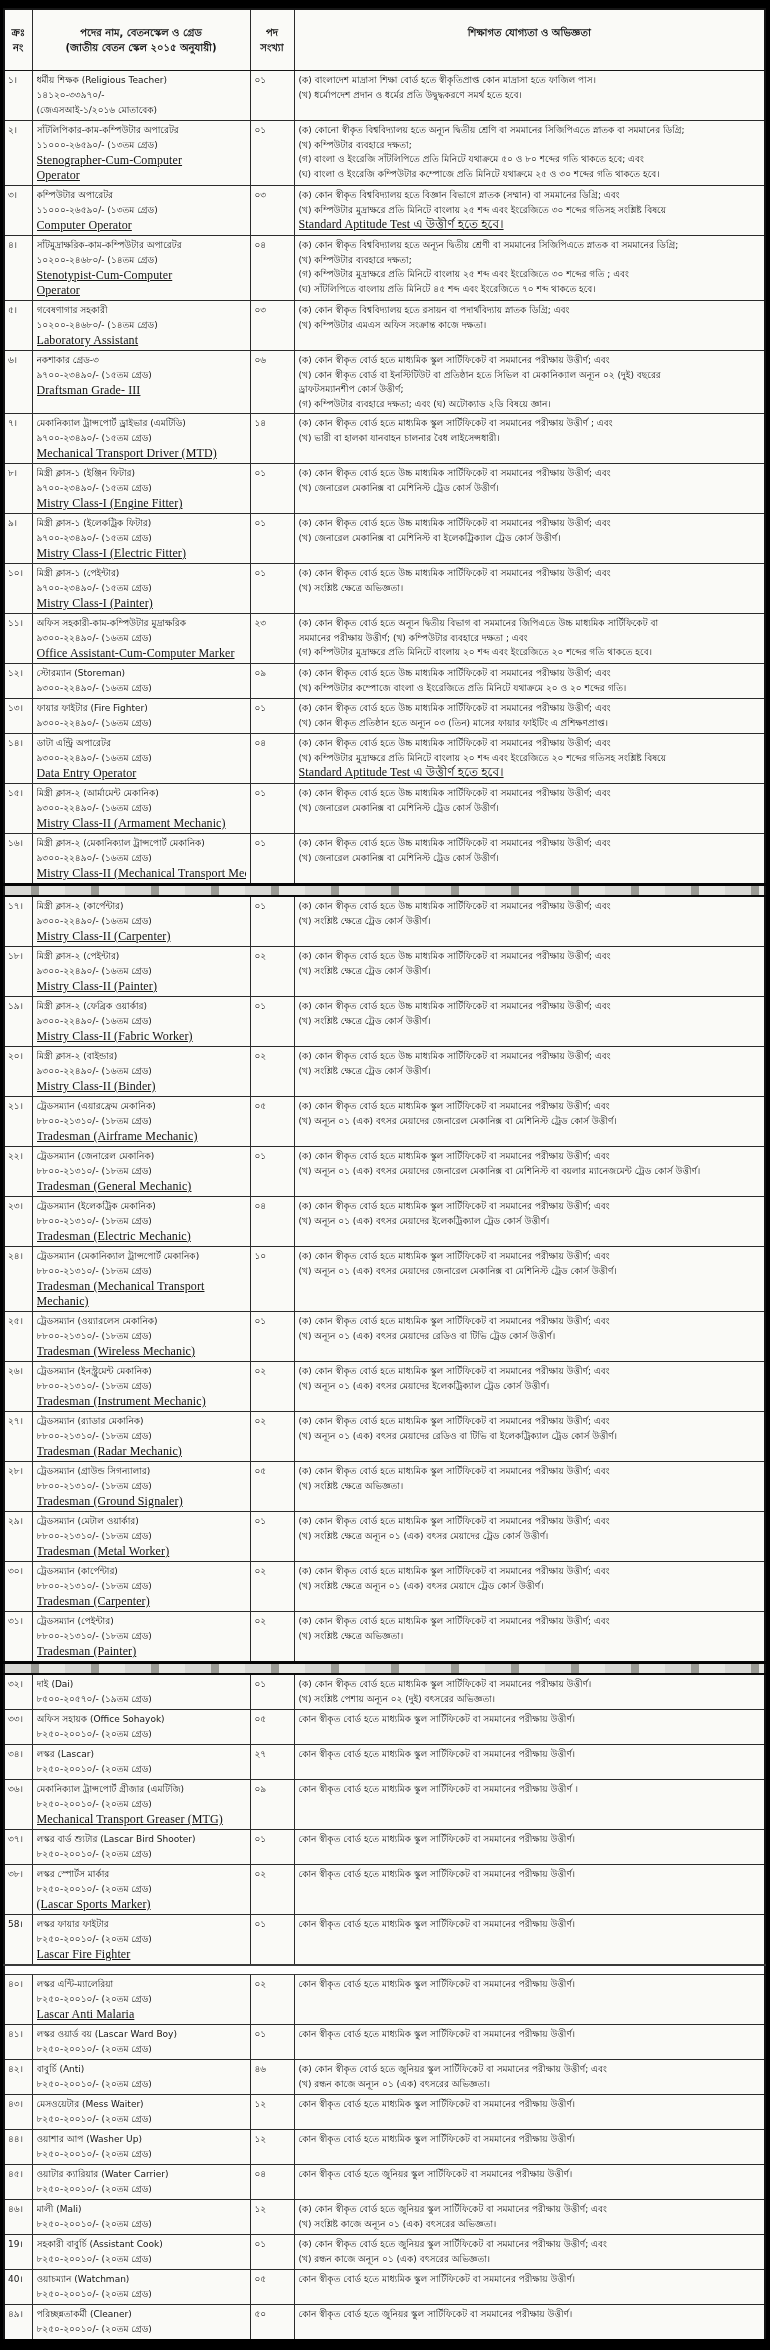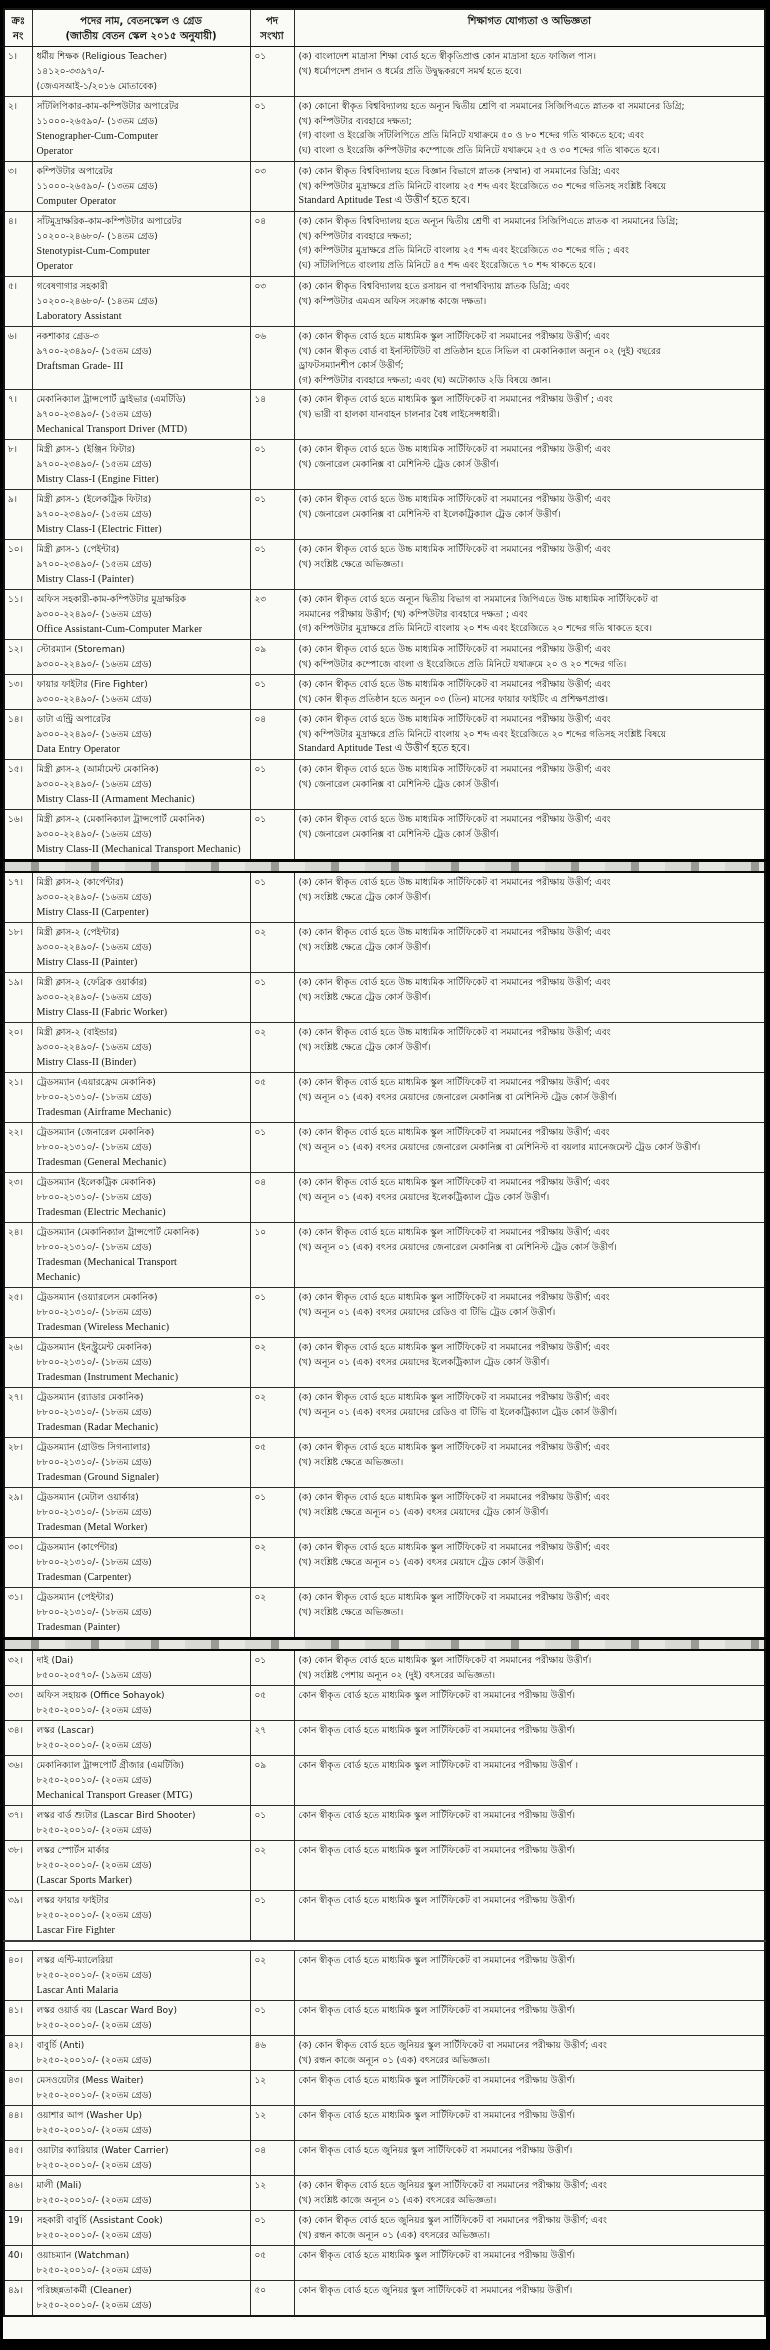--- a/index.html
+++ b/index.html
@@ -16,25 +16,25 @@
     border:2px solid #151515;
   }
   td{
     border:1px solid #2b2b2b;vertical-align:top;
     padding:2px 4px 2px 4px;color:#141414;
     font-size:9px;line-height:14.5px;
     overflow:hidden;
   }
   thead td{
     font-weight:bold;text-align:center;font-size:10px;line-height:15px;
-    padding:3px 2px;border-bottom:1.5px solid #151515;
+    padding:15px 2px;border-bottom:1.5px solid #151515;
   }
   thead td.h-qual{vertical-align:top;}
   .ln{white-space:nowrap;overflow:hidden;}
-  .latin{font-family:"Liberation Serif",serif;font-size:10px;letter-spacing:.1px;}
+  .latin{font-family:"Liberation Serif",serif;font-size:12px;letter-spacing:.1px;text-decoration:underline;}
   td.sl{padding-left:3px;padding-right:0;font-size:9px;}
   td.cnt{text-align:left;}
   td.post .ln{margin-bottom:0.5px;}
   
   tr.brk td{padding:0;border-left:none;border-right:none;}
   tr.brk.smear td{
     height:9px;border-top:3px solid #050505;border-bottom:2.5px solid #0a0a0a;
     background:repeating-linear-gradient(90deg,#d8d8d4 0 26px,#9a9a94 26px 34px,#e7e7e2 34px 60px);
   }
   tr.brk.gap td{
@@ -555,21 +555,21 @@
             <div class="ln">লস্কর স্পোর্টস মার্কার</div>
             <div class="ln">৮২৫০-২০০১০/- (২০তম গ্রেড)</div>
             <div class="ln latin">(Lascar Sports Marker)</div>
           </td>
           <td class="cnt">০২</td>
           <td class="qual">
             <div class="ln">কোন স্বীকৃত বোর্ড হতে মাধ্যমিক স্কুল সার্টিফিকেট বা সমমানের পরীক্ষায় উত্তীর্ণ।</div>
           </td>
         </tr>
         <tr>
-          <td class="sl">৩৯।</td>
+          <td class="sl">58।</td>
           <td class="post">
             <div class="ln">লস্কর ফায়ার ফাইটার</div>
             <div class="ln">৮২৫০-২০০১০/- (২০তম গ্রেড)</div>
             <div class="ln latin">Lascar Fire Fighter</div>
           </td>
           <td class="cnt">০১</td>
           <td class="qual">
             <div class="ln">কোন স্বীকৃত বোর্ড হতে মাধ্যমিক স্কুল সার্টিফিকেট বা সমমানের পরীক্ষায় উত্তীর্ণ।</div>
           </td>
         </tr>

